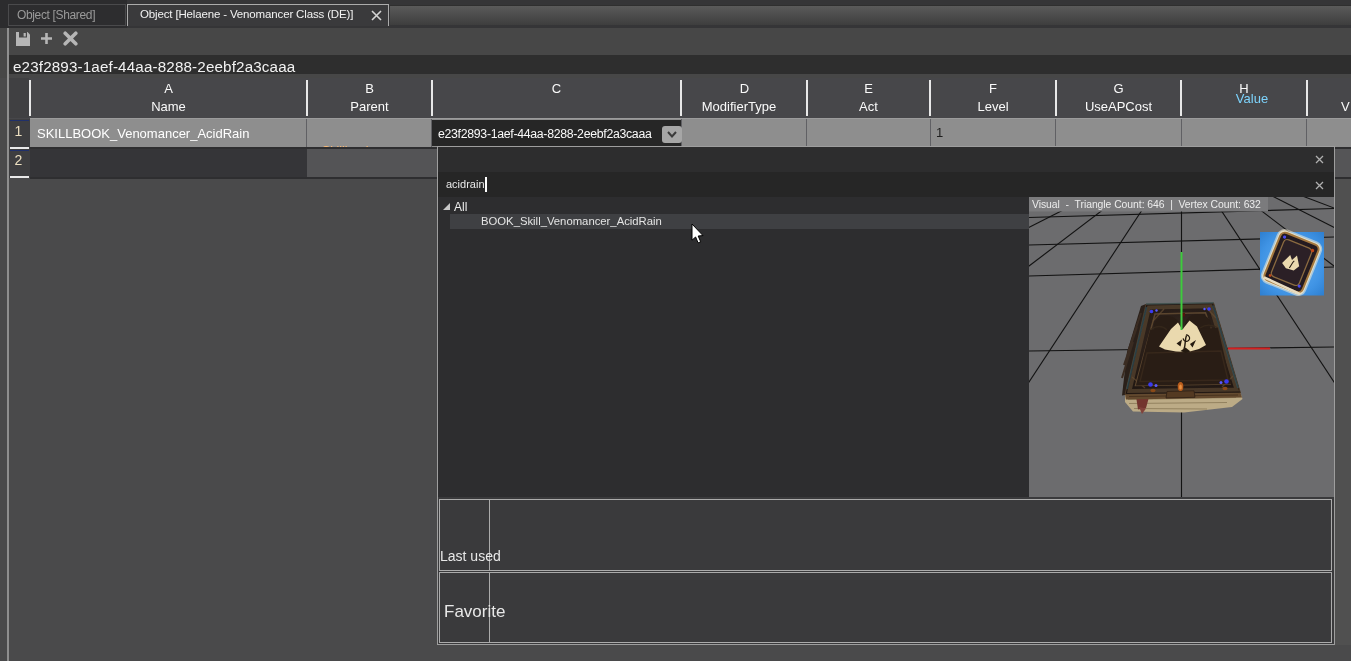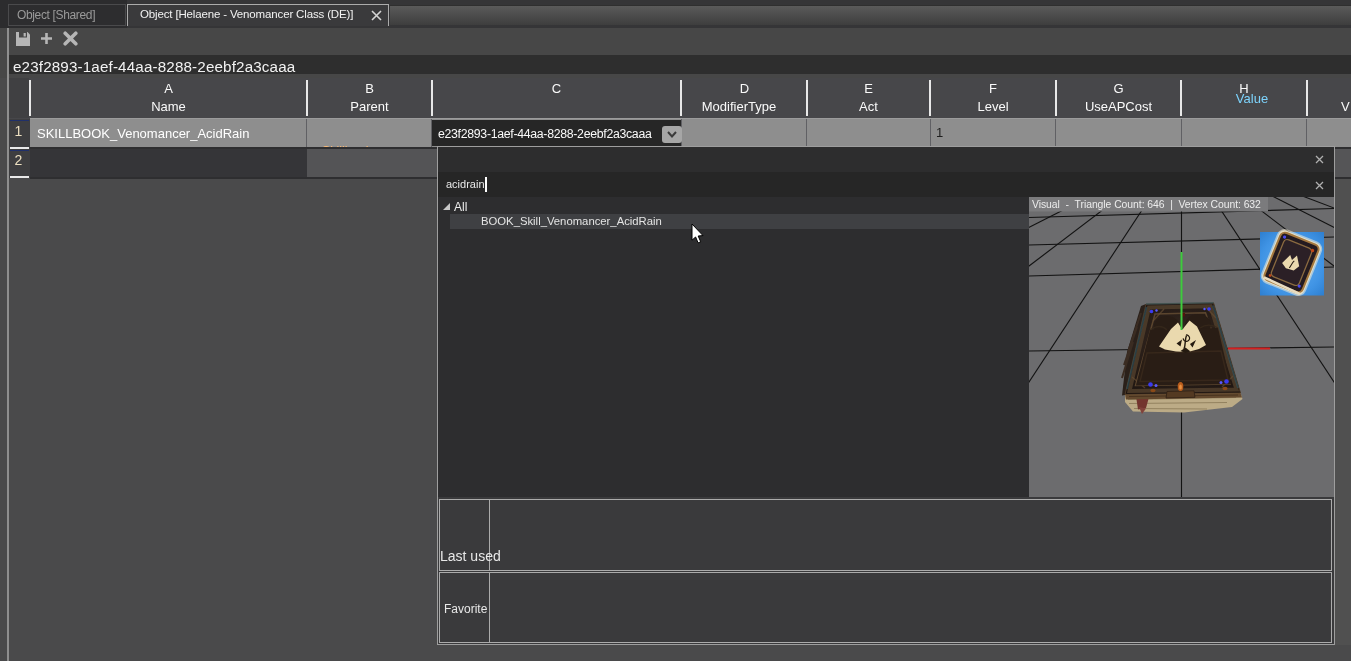--- a/index.html
+++ b/index.html
@@ -246,19 +246,19 @@
     <rect x="0" y="0" width="239" height="14.5" fill="#7b7b7d"></rect>
     <text x="3" y="11" font-size="10.4" letter-spacing="-0.05" fill="#ececec" font-family="Liberation Sans, sans-serif">Visual&nbsp;&nbsp;-&nbsp;&nbsp;Triangle Count: 646&nbsp;&nbsp;|&nbsp;&nbsp;Vertex Count: 632</text>
   </svg>
 
   <div class="abs" style="left:438px;top:497px;width:896px;height:147px;background:#3a3a3c;"></div>
   <div class="abs" style="left:438.5px;top:498.5px;width:893px;height:72px;border:1px solid #ababab;box-sizing:border-box;"></div>
   <div class="abs" style="left:489px;top:498.5px;width:1px;height:72px;background:#ababab;"></div>
   <div class="txt" style="left:440px;top:528px;font-size:14px;color:#e8e8e8;margin-top:20px;">Last used</div>
   <div class="abs" style="left:438.5px;top:572px;width:893px;height:70.5px;border:1px solid #ababab;box-sizing:border-box;"></div>
   <div class="abs" style="left:489px;top:572px;width:1px;height:70.5px;background:#ababab;"></div>
-  <div class="txt" style="left:444px;top:602px;font-size:12px;color:#e8e8e8;">Favorite</div>
+  <div class="txt" style="left:444px;top:602px;font-size:17px;color:#e8e8e8;">Favorite</div>
 
   <svg class="abs" style="left:691px;top:223px;" width="14" height="21" viewBox="0 0 14 21">
     <path d="M1,1 L1,17.2 L4.6,14 L7.1,19.9 L9.7,18.8 L7.2,13 L12,12.6 Z" fill="#ffffff" stroke="#000000" stroke-width="1"></path>
   </svg>
 
 </div>
 
 </body></html>

